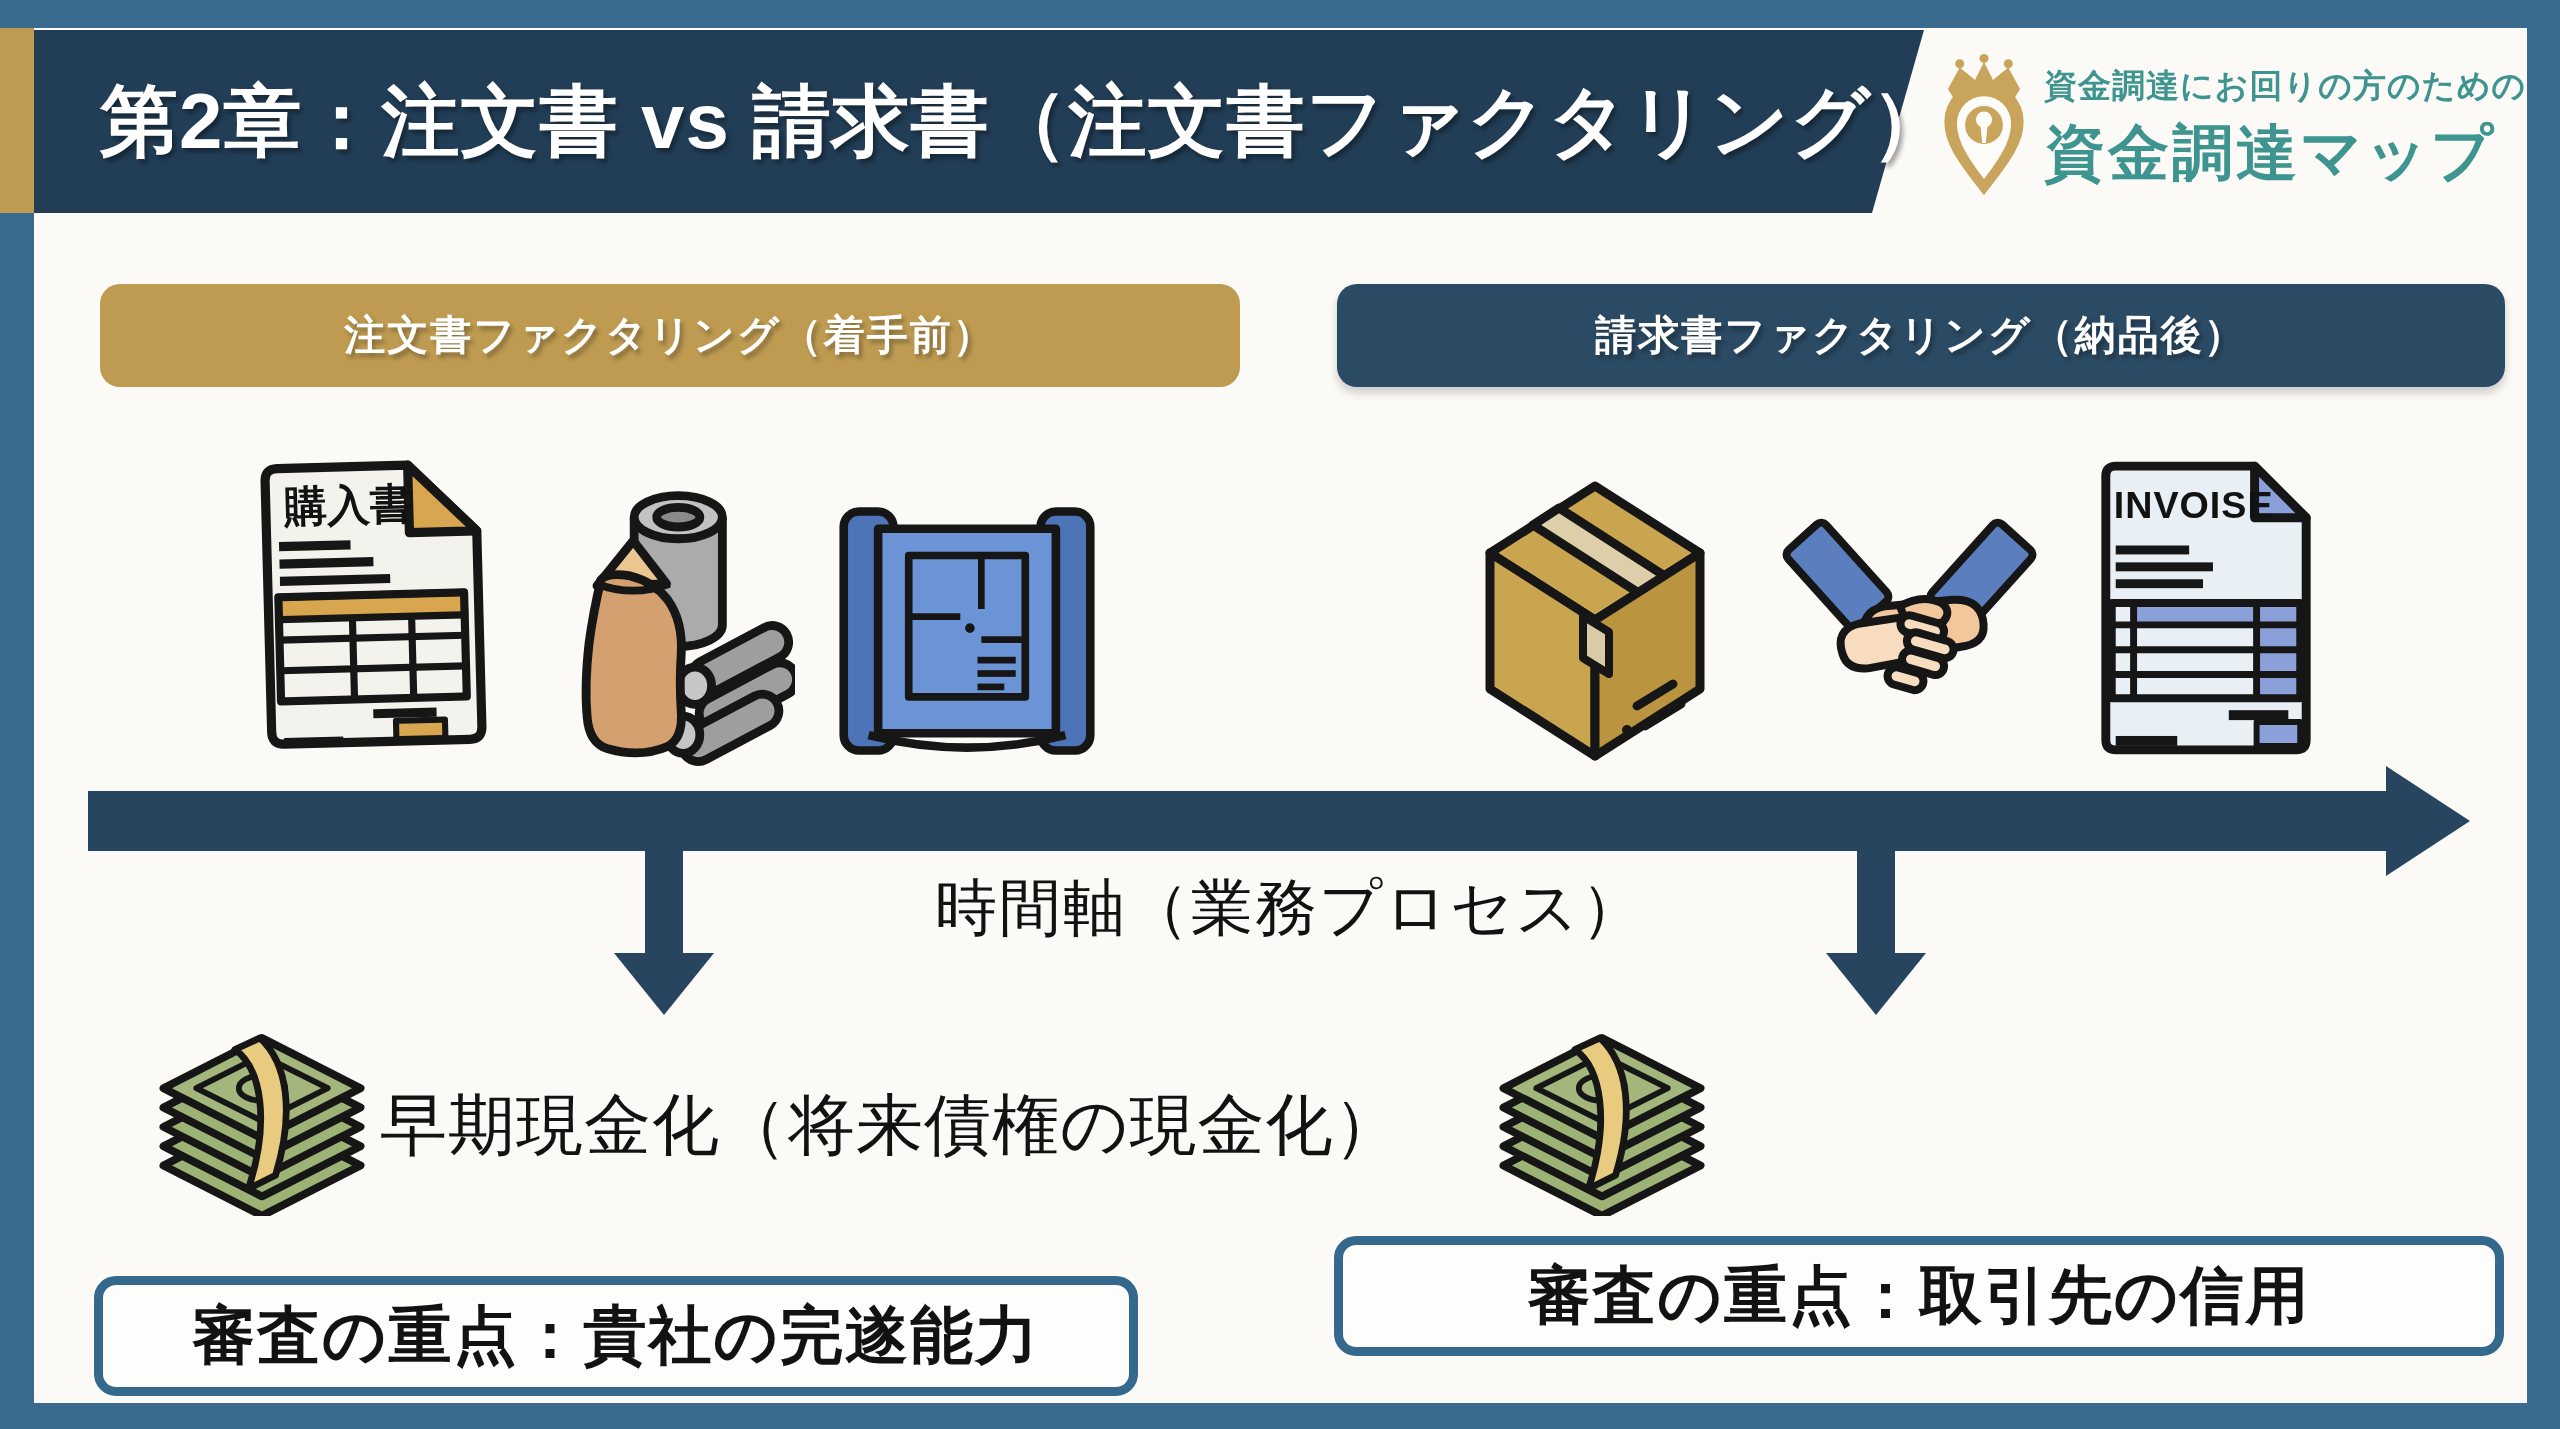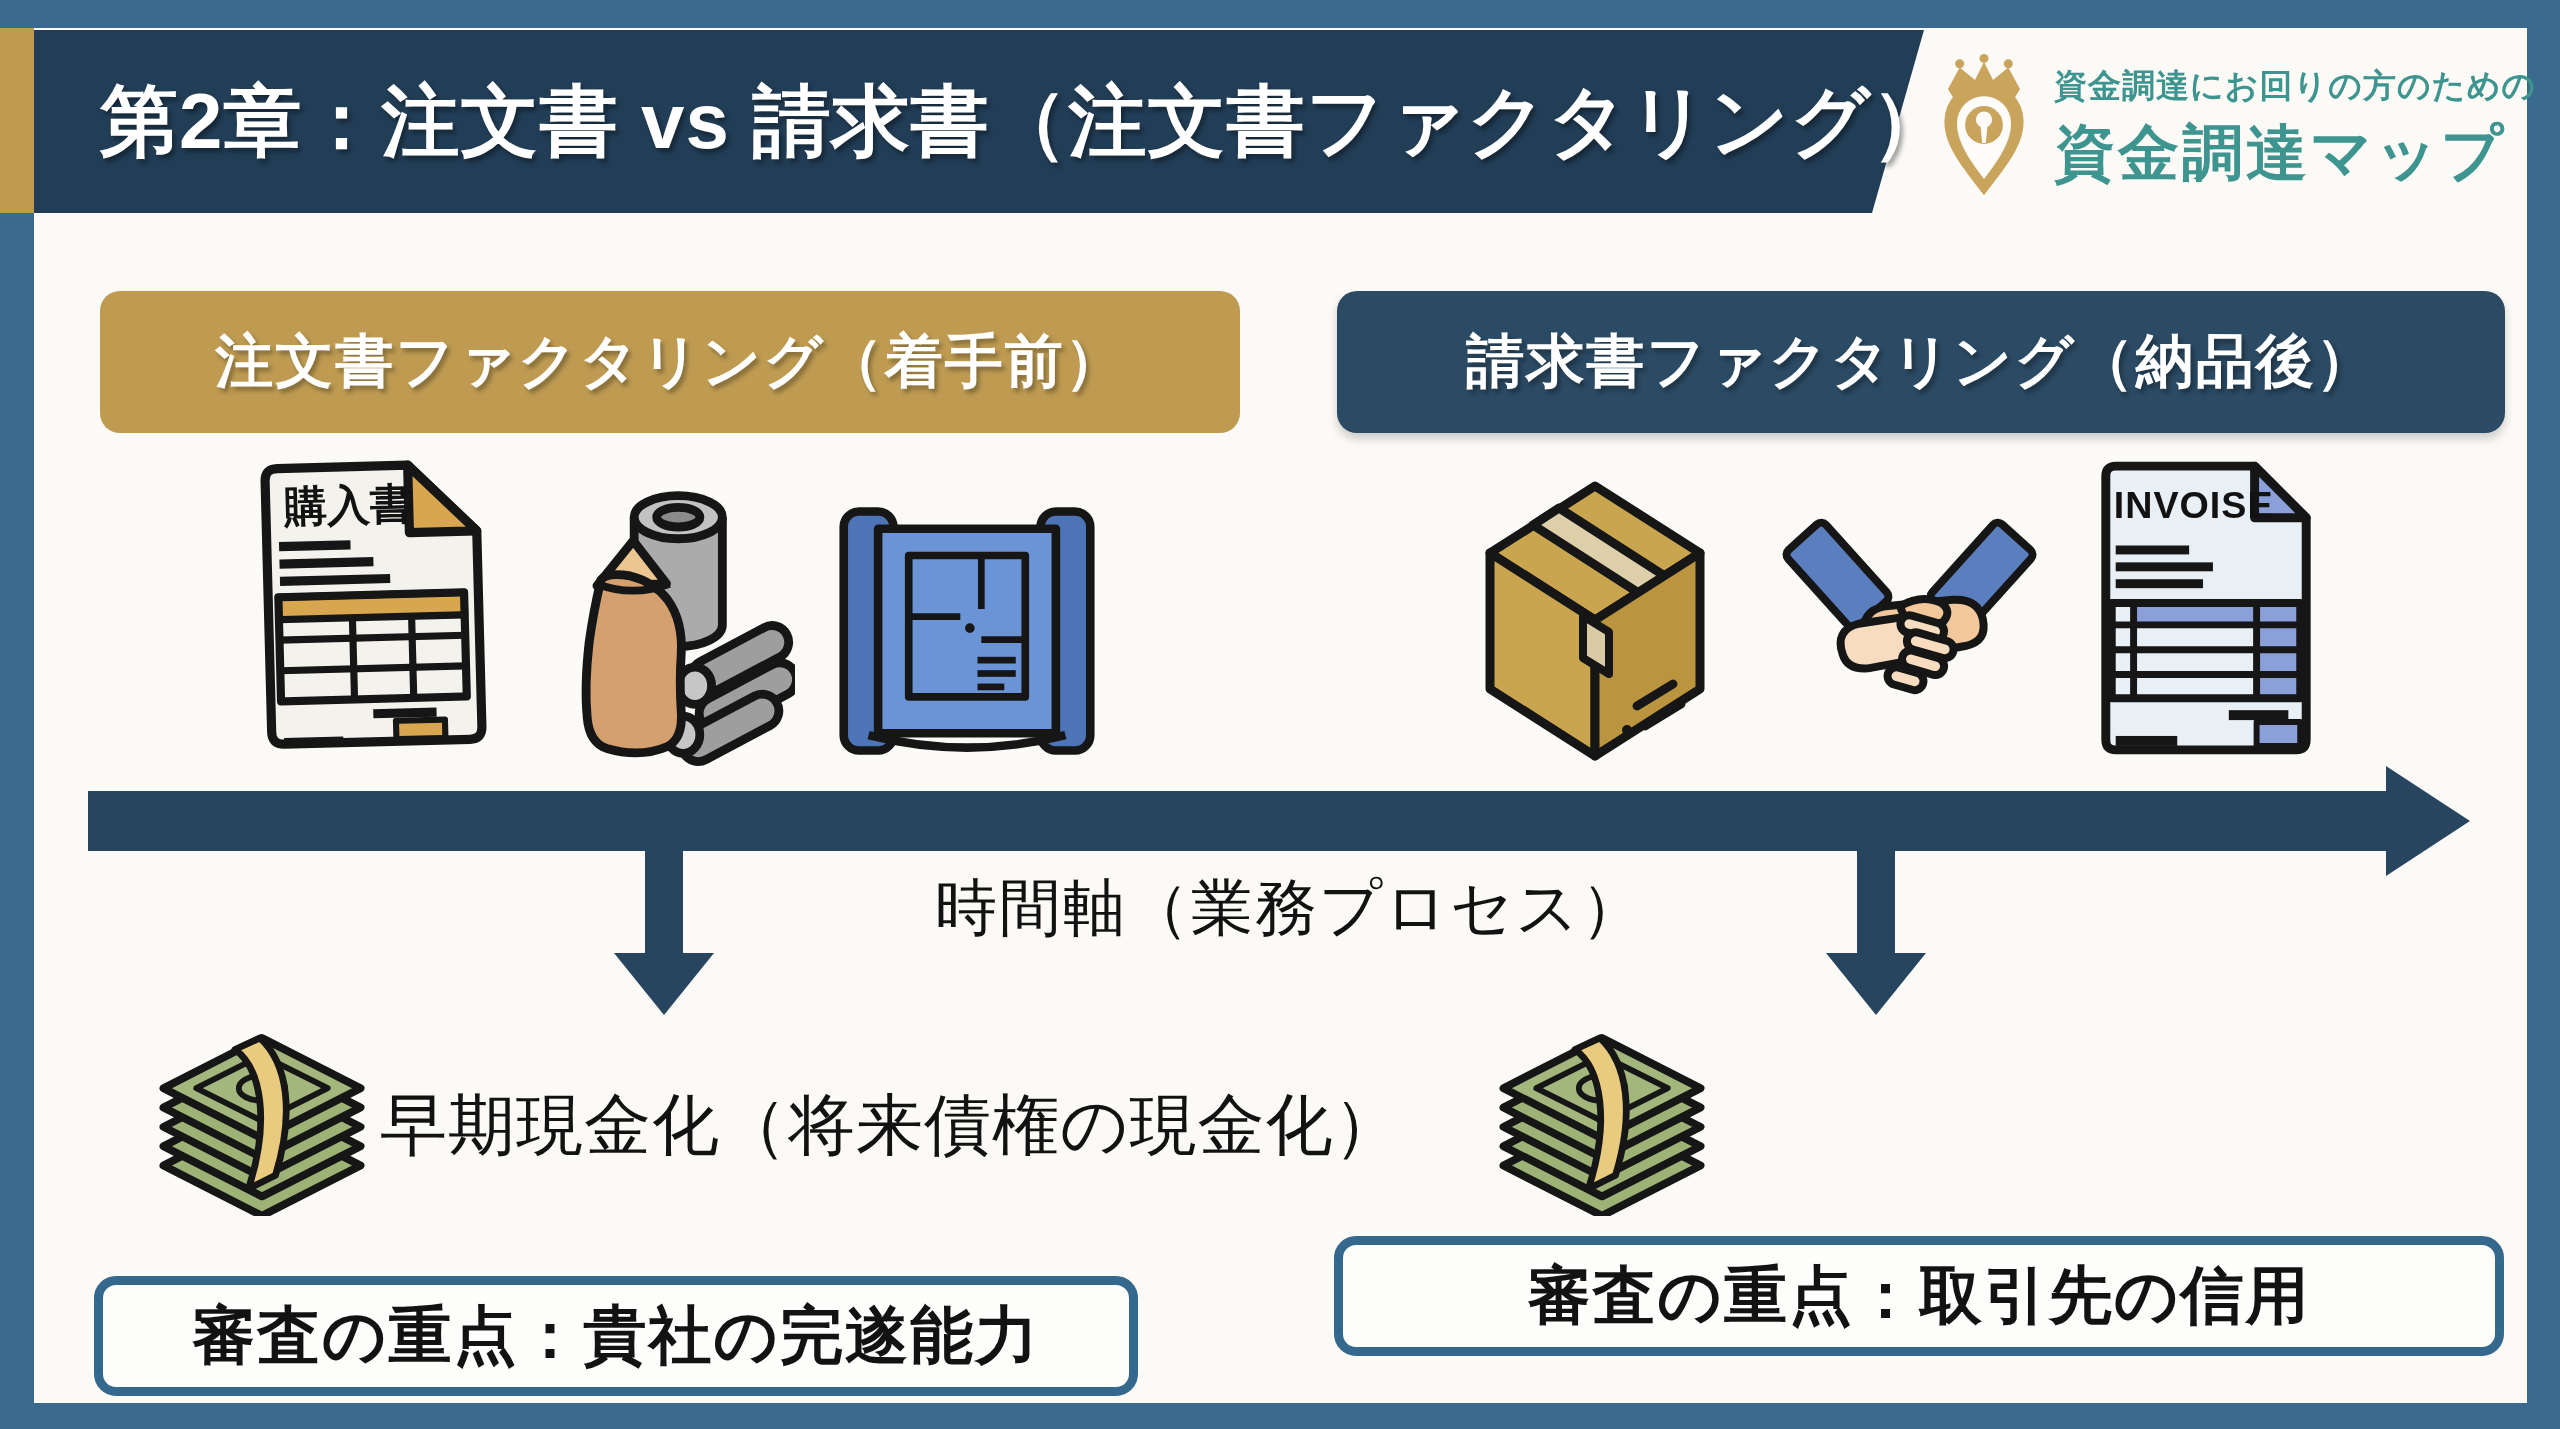--- a/index.html
+++ b/index.html
@@ -21,28 +21,28 @@
 
   
   .title-bar{position:absolute;left:34px;top:30px;width:1890px;height:183px;background:var(--title-navy);
     clip-path:polygon(0 0,100% 0,calc(100% - 52px) 100%,0 100%);}
   .gold-tab{position:absolute;left:0;top:28px;width:34px;height:185px;background:var(--gold);}
   .page-title{position:absolute;left:100px;top:30px;height:183px;line-height:183px;color:#fff;
     font-size:78px;font-weight:bold;letter-spacing:1px;white-space:nowrap;
     text-shadow:3px 4px 5px rgba(0,0,0,.38);}
 
   
-  .brand{position:absolute;left:1930px;top:50px;display:flex;gap:16px;align-items:flex-start;}
+  .brand{position:absolute;left:1930px;top:50px;display:flex;gap:6px;align-items:flex-start;}
   .brand-text{display:flex;flex-direction:column;}
   .brand-tagline{color:var(--brand-teal);font-size:33px;font-weight:bold;margin-top:14px;letter-spacing:1px;white-space:nowrap;}
   .brand-name{color:var(--brand-teal);font-size:61px;font-weight:bold;letter-spacing:3px;margin-top:4px;white-space:nowrap;}
 
   
-  .badge{position:absolute;top:291px;height:142px;border-radius:20px;display:flex;align-items:center;justify-content:center;
-    color:#fff;font-size:58px;font-weight:bold;letter-spacing:2px;white-space:nowrap;
+  .badge{position:absolute;top:284px;height:103px;border-radius:20px;display:flex;align-items:center;justify-content:center;
+    color:#fff;font-size:41px;font-weight:bold;letter-spacing:2px;white-space:nowrap;
     text-shadow:3px 4px 4px rgba(0,0,0,.30);}
   .badge-left{left:100px;width:1140px;background:var(--gold);}
   .badge-right{left:1337px;width:1168px;background:var(--header-navy);box-shadow:0 6px 10px rgba(0,0,0,.18);}
 
   .icon-abs{position:absolute;}
 
   
   .timeline-bar{position:absolute;left:88px;top:791px;width:2302px;height:60px;background:var(--arrow-blue);}
   .timeline-head{position:absolute;left:2386px;top:766px;width:0;height:0;
     border-top:55px solid transparent;border-bottom:55px solid transparent;border-left:84px solid var(--arrow-blue);}

